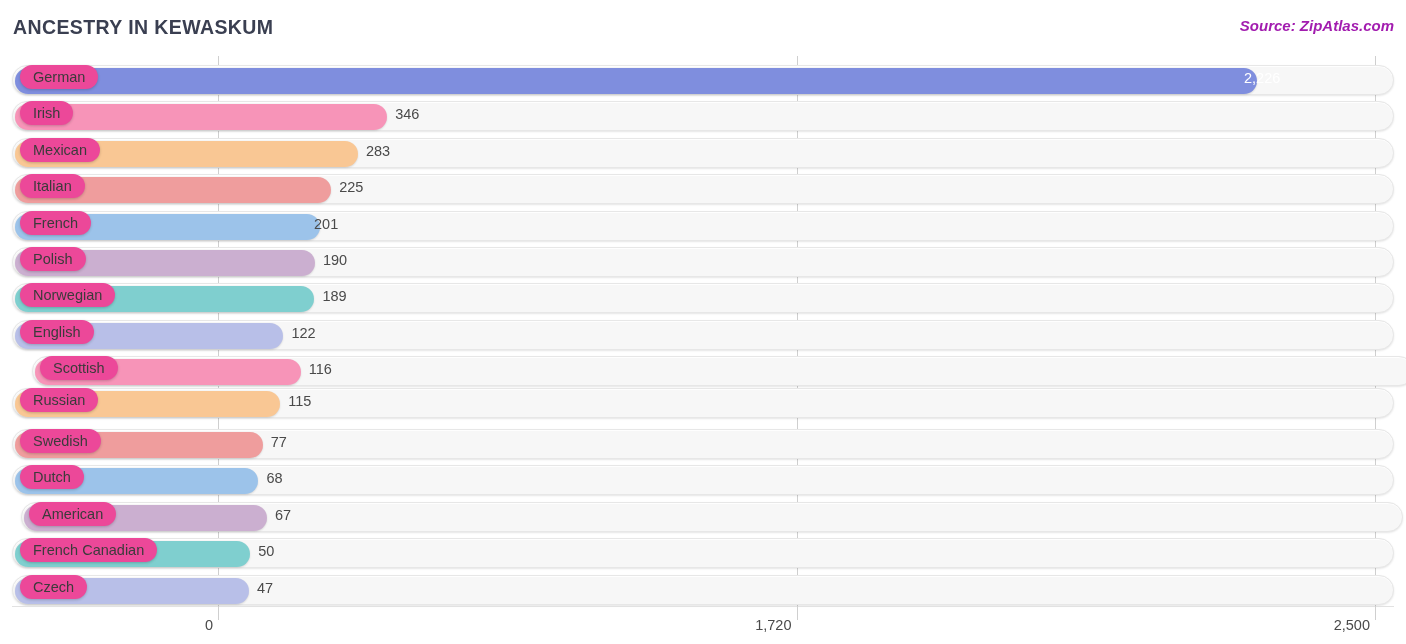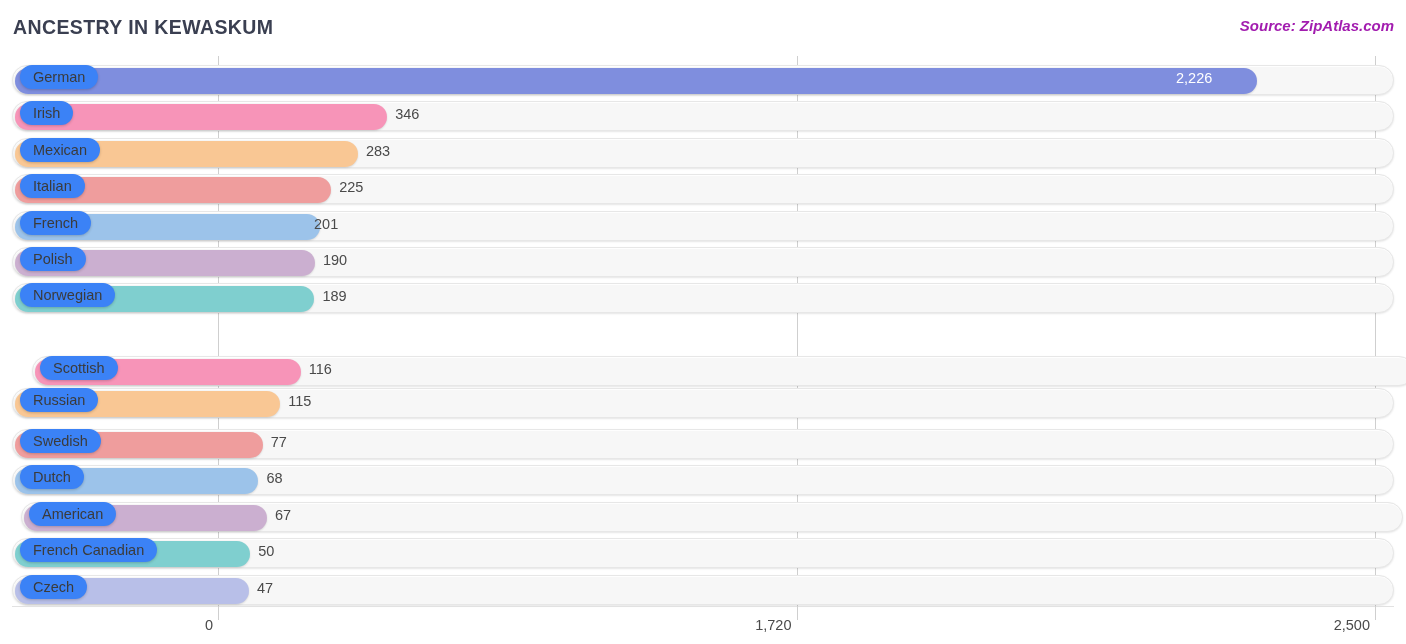--- a/index.html
+++ b/index.html
@@ -77,21 +77,21 @@
     left: 2px; top: 2px;
     height: 26px;
     border-radius: 13px;
     box-shadow: 0 1px 2px rgba(0,0,0,0.13);
   }
   .bar-label-pill {
     position: absolute;
     top: 3px;
     left: 20px;
     height: 24px;
-    background: #3b82f6;
+    background: #ec4899;
     border-radius: 12px;
     padding: 0 13px;
     display: flex;
     align-items: center;
     font-size: 14.5px;
     color: #3b3b3b;
     box-shadow: 0 1px 3px rgba(0,0,0,0.20);
     white-space: nowrap;
     z-index: 3;
   }
@@ -151,21 +151,21 @@
 
 <div id="plot-area">
     <div class="gridline" style="left: 218px;"></div>
     <div class="gridline" style="left: 796.5px;"></div>
     <div class="gridline" style="left: 1375px;"></div>
     <div class="bar-row" style="top: 6px;">
       <div class="bar-track">
         <div class="bar-fill" style="left: 2px; width: 1242.19px; background: rgb(127, 142, 222);"></div>
       </div>
       <div class="bar-label-pill">German</div>
-      <div class="bar-value-in" style="left: 1176px;">2,226</div>
+      <div class="bar-value-in" style="left: 1244px;">2,226</div>
     </div>
     <div class="bar-row" style="top: 42.4px;">
       <div class="bar-track">
         <div class="bar-fill" style="left: 2px; width: 372.129px; background: rgb(247, 148, 184);"></div>
       </div>
       <div class="bar-label-pill">Irish</div>
       <div class="bar-value-out" style="left: 395.129px;">346</div>
     </div>
     <div class="bar-row" style="top: 78.8px;">
       <div class="bar-track">
@@ -194,20 +194,27 @@
       </div>
       <div class="bar-label-pill">Polish</div>
       <div class="bar-value-out" style="left: 322.932px;">190</div>
     </div>
     <div class="bar-row" style="top: 224.4px;">
       <div class="bar-track">
         <div class="bar-fill" style="left: 2px; width: 299.469px; background: rgb(127, 207, 207);"></div>
       </div>
       <div class="bar-label-pill">Norwegian</div>
       <div class="bar-value-out" style="left: 322.469px;">189</div>
+    </div>
+    <div class="bar-row" style="top: 260.8px;">
+      <div class="bar-track">
+        <div class="bar-fill" style="left: 2px; width: 268.462px; background: rgb(184, 191, 232);"></div>
+      </div>
+      <div class="bar-label-pill">English</div>
+      <div class="bar-value-out" style="left: 291.462px;">122</div>
     </div>
     <div class="bar-row" style="top: 297.2px; margin-left: 20px;">
       <div class="bar-track">
         <div class="bar-fill" style="left: 2px; width: 265.685px; background: rgb(247, 148, 184);"></div>
       </div>
       <div class="bar-label-pill">Scottish</div>
       <div class="bar-value-out" style="left: 288.685px;">116</div>
     </div>
     <div class="bar-row" style="top: 329px;">
       <div class="bar-track">

